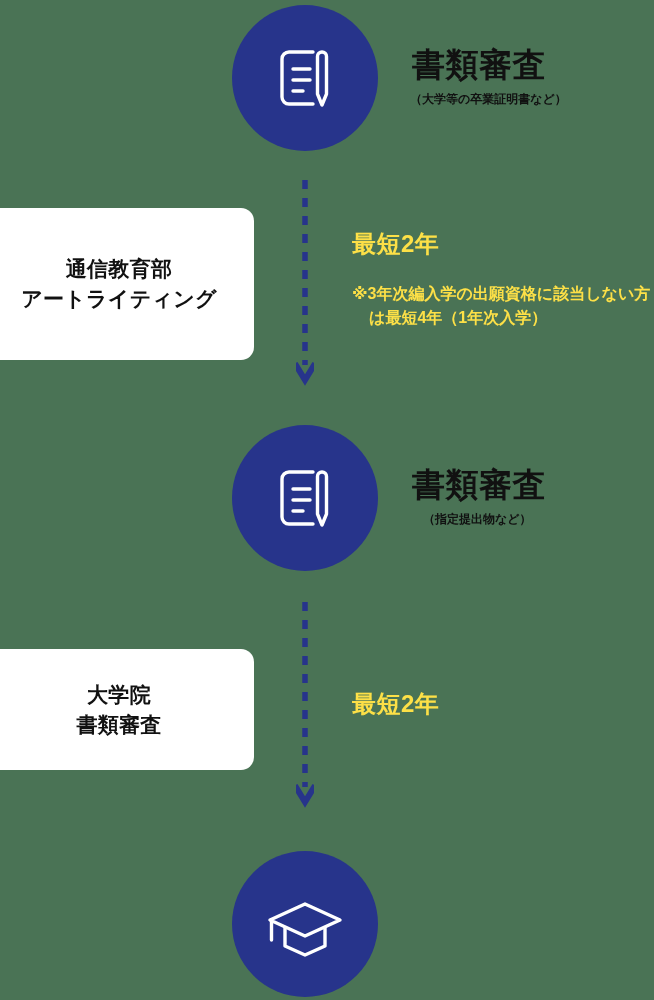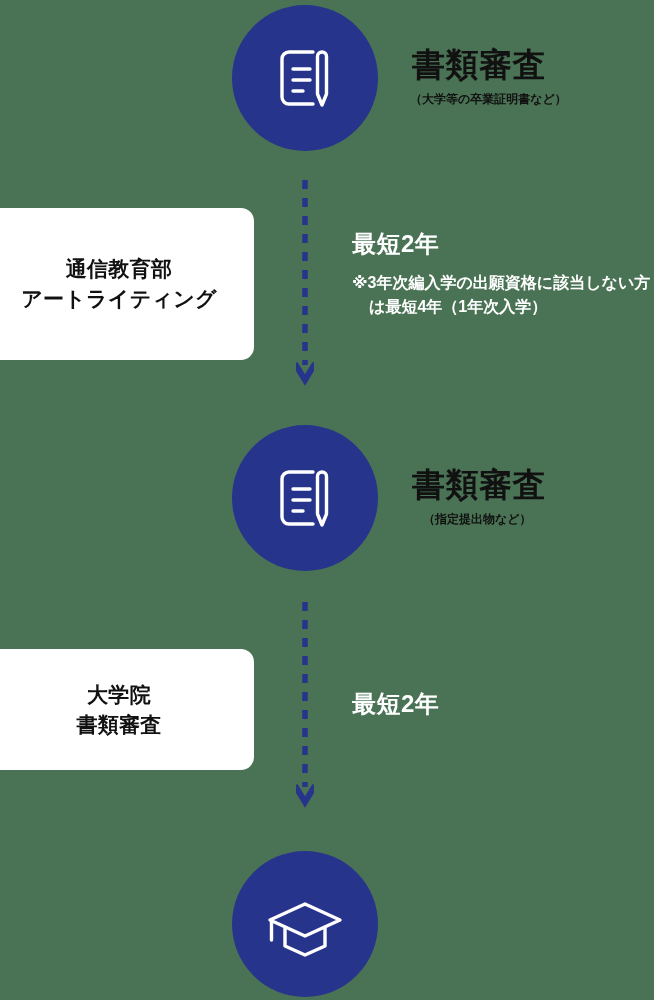--- a/index.html
+++ b/index.html
@@ -68,33 +68,33 @@
   #course-box-2{left:-16px;top:649px;width:270px;height:121px;}
 
   
   .arrow{position:absolute;left:296px;}
   #arrow-1{top:180px;}
   #arrow-2{top:602px;}
 
   
   .duration{
     position:absolute;
-    color:#ffffff;
+    color:#fde047;
   }
   .duration-main{
     font-size:24px;
     font-weight:700;
     letter-spacing:.5px;
     white-space:nowrap;
   }
   .duration-note{
     font-size:16px;
     font-weight:700;
     line-height:1.52;
-    margin-top:11px;
+    margin-top:22px;
     width:282px;
     padding-left:17px;
     text-indent:-17px;
   }
   #duration-1{left:352px;top:228px;}
   #duration-2{left:352px;top:688px;}
 </style>
 </head>
 <body>
 

